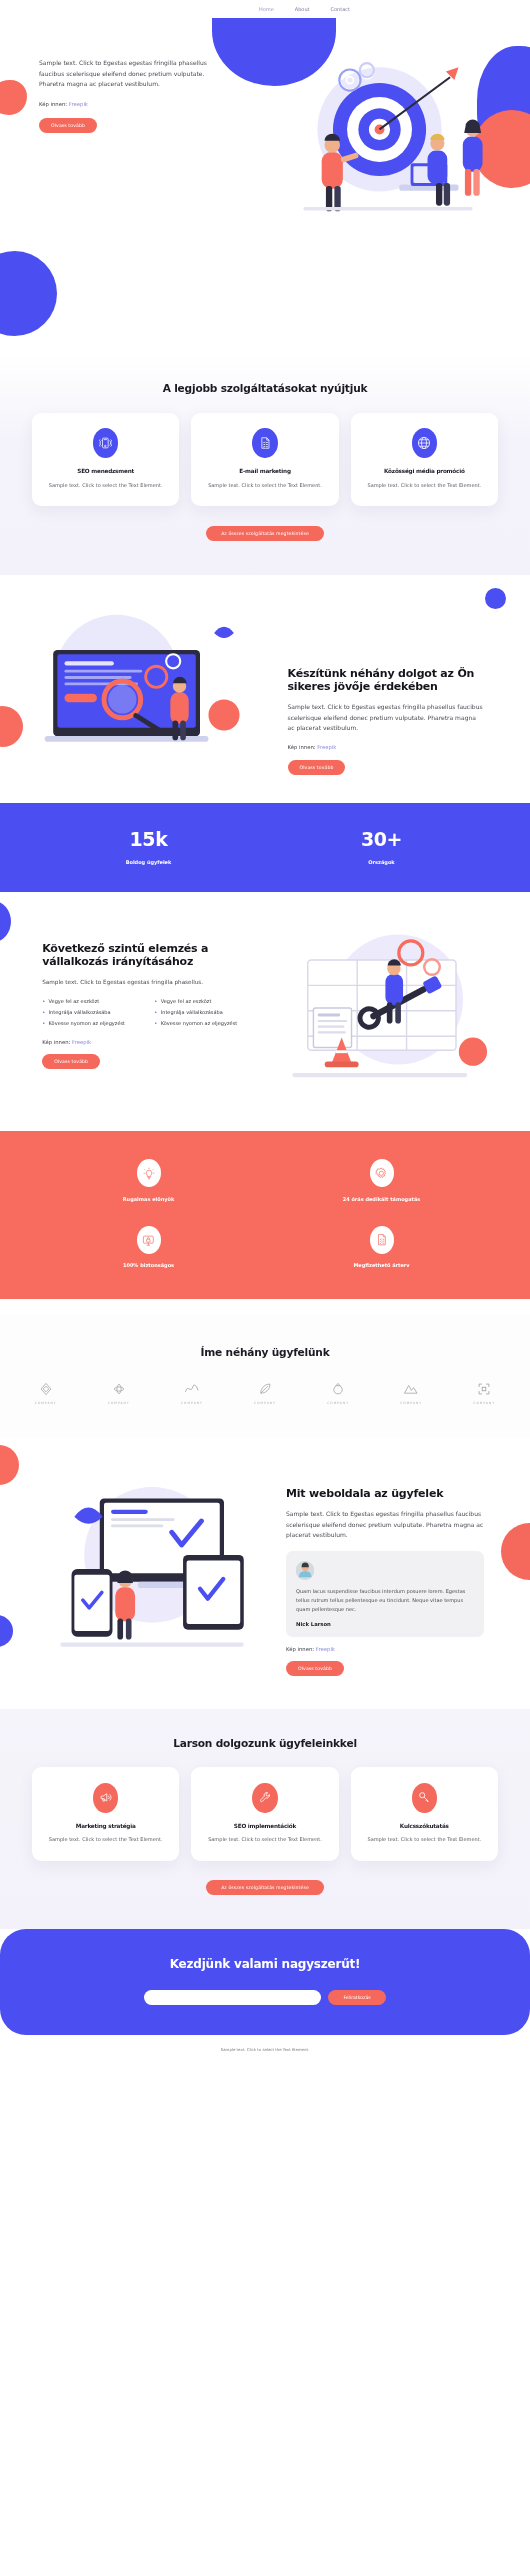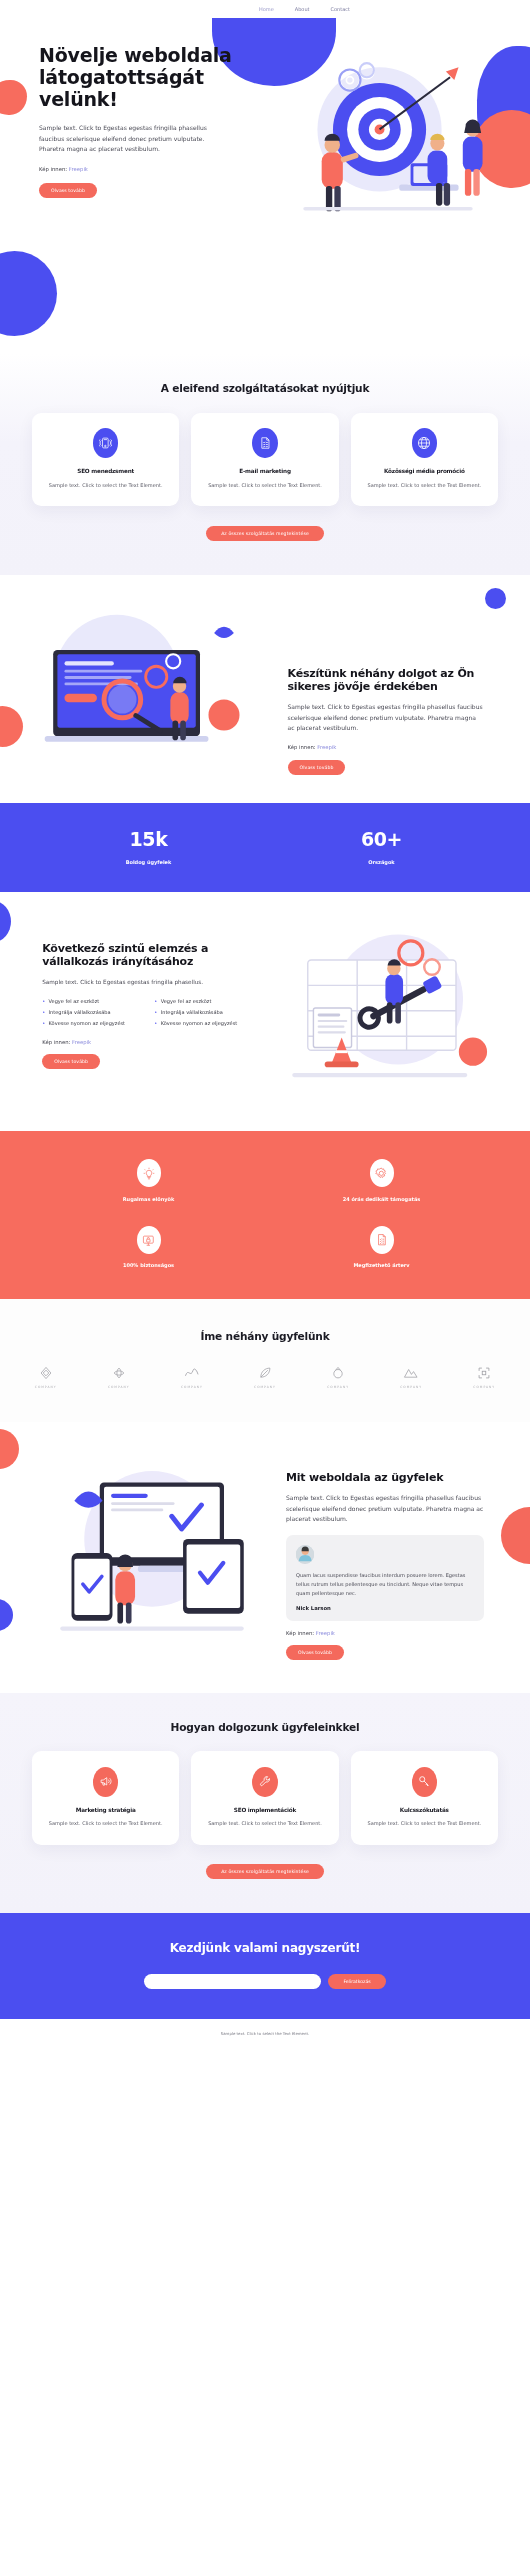--- a/index.html
+++ b/index.html
@@ -131,21 +131,21 @@
   .features { background:#f76c5e; padding:28px 0 31px; }
   .feat-grid { display:grid; grid-template-columns:1fr 1fr; row-gap:24px; }
   .feat { text-align:center; color:#fff; }
   .feat .ic {
     width:24px; height:28px; background:#fff; border-radius:50%;
     margin:0 auto 8.5px; display:flex; align-items:center; justify-content:center;
   }
   .feat .lbl { font-size:5px; font-weight:700; }
 
   
-  .clients { background:#fdfdfd; padding:31px 0 32.5px; }
+  .clients { background:#fdfdfd; padding:31px 0 32.5px;margin-top:16px; }
   .clients h2 { text-align:center; font-size:10.6px; color:#1b1b24; }
   .logos { display:flex; justify-content:space-between; margin-top:22.6px; padding:0 2.8px; }
   .logo { text-align:center; opacity:.55; }
   .logo .mark { height:15.5px; display:flex; align-items:center; justify-content:center; }
   .logo .nm { font-size:3px; letter-spacing:1px; color:#6a6a74; margin-top:5px; }
 
   
   .testi { padding:32.5px 0 32.5px; background:#fff; }
   .testi .blob-red-l {
     position:absolute; left:-21px; top:7px; width:40px; height:40px;
@@ -175,21 +175,21 @@
   .testi-right .btn-coral { margin-top:9.2px; }
 
   
   .process { background:linear-gradient(#f5f4fb,#f3f2fa); padding:28px 0 34px; }
   .process h2 { font-size:10.6px; text-align:center; color:#1b1b24; }
   .process .cards { margin-top:18.4px; }
   .process .card .ic { background:#f4695c; }
   .process .svc-btn-row { margin-top:18.4px; }
 
   
-  .cta { background:#4b4ef0; padding:28px 0 30px; }
+  .cta { background:#4b4ef0; padding:28px 0 30px;border-radius:26px; }
   .cta h2 { text-align:center; color:#fff; font-size:12px; }
   .cta-form { display:flex; justify-content:center; gap:7px; margin-top:18.4px; }
   .cta-form input {
     width:177px; height:15.5px; border:none; border-radius:14px;
     padding:0 10px; font-size:5px; color:#333;
     font-family:"DejaVu Sans", sans-serif; outline:none;
   }
   .cta-form button {
     background:#f4695c; color:#fff; border:none; border-radius:14px;
     height:15.5px; padding:0 15.5px; font-size:4.6px; cursor:pointer;
@@ -215,21 +215,20 @@
 
   <section class="sec hero">
     <div class="blob-blue-top"></div>
     <div class="blob-blue-right"></div>
     <div class="blob-red-right"></div>
     <div class="blob-red"></div>
     <div class="blob-blue-big"></div>
 
     <div class="inner hero-wrap">
       <div class="hero-left">
-        <h1>Növelje weboldala látogatottságát velünk!</h1>
         <p class="lead">Sample text. Click to Egestas egestas fringilla phasellus faucibus scelerisque eleifend donec pretium vulputate. Pharetra magna ac placerat vestibulum.</p>
         <div class="credit">
           <span>Kép innen:</span>
           <a href="#">Freepik</a>
         </div>
         <button class="btn-coral">Olvass tovább</button>
       </div>
     </div>
 
     <div class="hero-art">
@@ -277,21 +276,21 @@
           <rect x="289" y="174" width="9" height="38" rx="4" fill="#f76c5e"></rect>
           <rect x="301" y="174" width="9" height="38" rx="4" fill="#f98c7f"></rect>
         </g>
         <rect x="60" y="228" width="240" height="5" rx="2.5" fill="#e5e5f2"></rect>
       </svg>
     </div>
   </section>
 
   <section class="sec services">
     <div class="inner">
-      <h2>A eleifend szolgáltatásokat nyújtjuk</h2>
+      <h2>A legjobb szolgáltatásokat nyújtjuk</h2>
       <div class="cards">
 
         <div class="card">
           <div class="ic">
             <svg width="12.7" height="14" viewBox="0 0 18 20" fill="none" stroke="#fff" stroke-width="1.1">
               <rect x="5" y="3" width="8" height="14" rx="1.6"></rect>
               <line x1="6.6" y1="5.2" x2="11.4" y2="5.2"></line>
               <circle cx="9" cy="14.3" r="1.1"></circle>
               <path d="M3.3 6.4a4.4 4.4 0 0 0 0 7.2"></path>
               <path d="M14.7 6.4a4.4 4.4 0 0 1 0 7.2"></path>
@@ -395,21 +394,21 @@
     </div>
   </section>
 
   <section class="sec stats">
     <div class="inner stats-row">
       <div class="stat">
         <div class="num">15k</div>
         <div class="lbl">Boldog ügyfelek</div>
       </div>
       <div class="stat">
-        <div class="num">60+</div>
+        <div class="num">30+</div>
         <div class="lbl">Országok</div>
       </div>
     </div>
   </section>
 
   <section class="sec analytics">
     <div class="blob-blue"></div>
     <div class="inner an-wrap">
 
       <div class="an-left">
@@ -677,21 +676,21 @@
           <span>Kép innen:</span>
           <a href="#">Freepik</a>
         </div>
         <button class="btn-coral">Olvass tovább</button>
       </div>
     </div>
   </section>
 
   <section class="sec process">
     <div class="inner">
-      <h2>Hogyan dolgozunk ügyfeleinkkel</h2>
+      <h2>Larson dolgozunk ügyfeleinkkel</h2>
       <div class="cards">
 
         <div class="card">
           <div class="ic">
             <svg width="12.7" height="12.7" viewBox="0 0 18 18" fill="none" stroke="#fff" stroke-width="1.1">
               <path d="M3 7.2v3.6h3l5 3.4V3.8l-5 3.4z"></path>
               <path d="M13.4 6.6a3.4 3.4 0 0 1 0 4.8"></path>
               <path d="M15.2 4.6a6 6 0 0 1 0 8.8"></path>
               <path d="M5 10.8l.8 3.6h2l-.5-3.6"></path>
             </svg>

